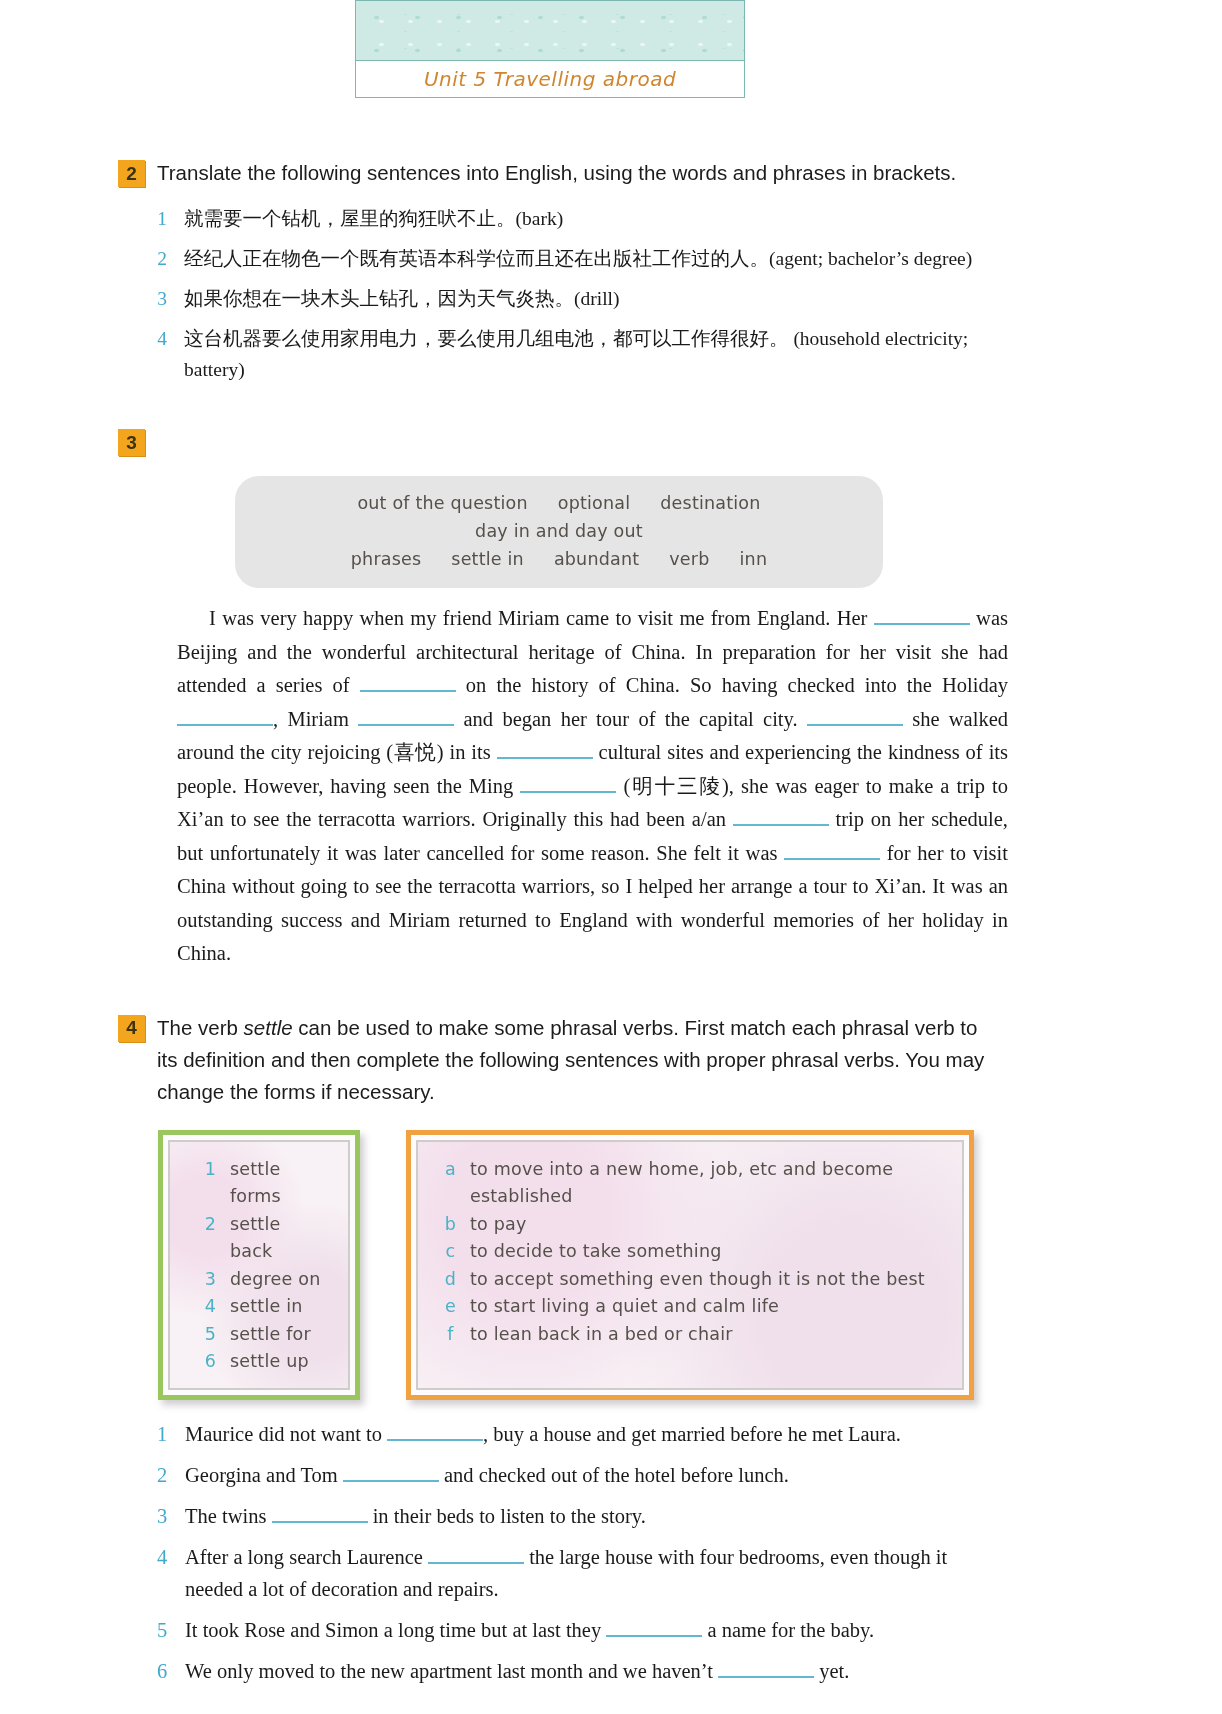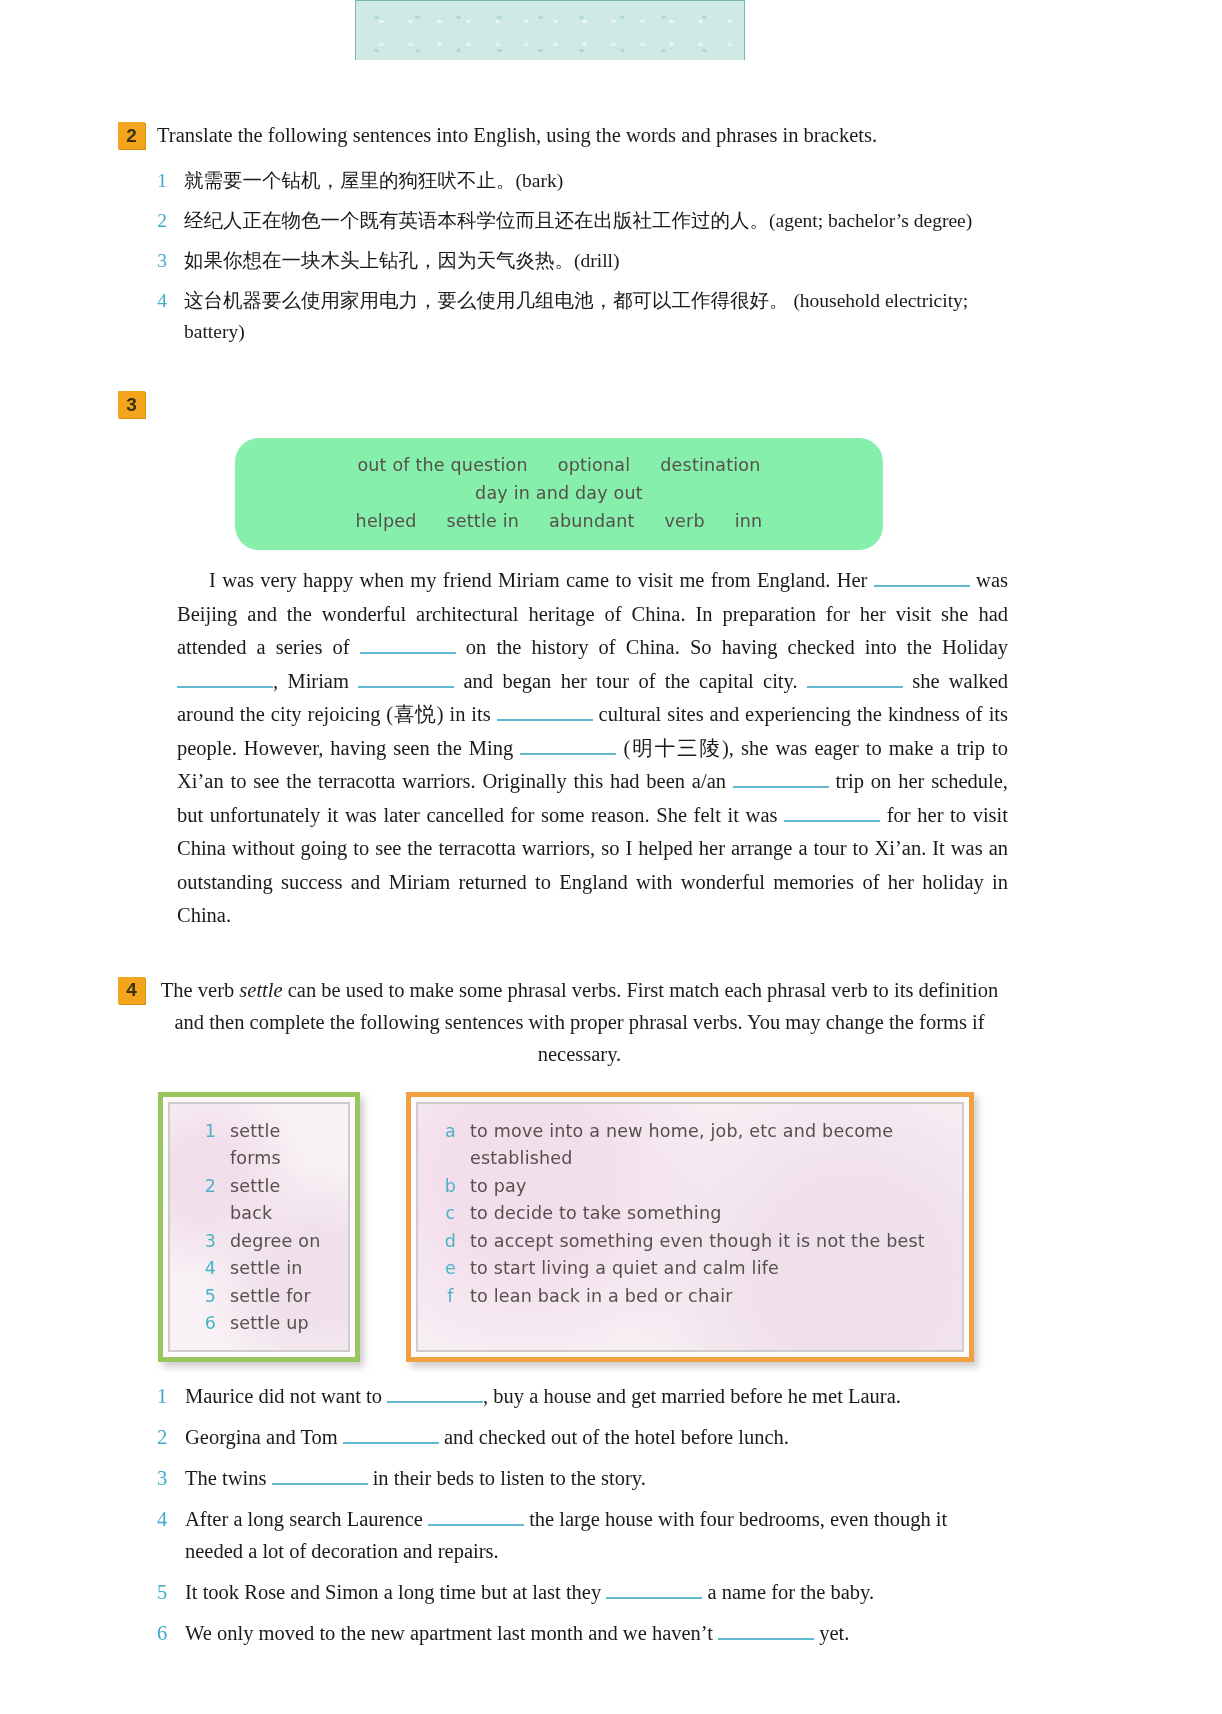--- a/index.html
+++ b/index.html
@@ -51,27 +51,26 @@
     width: 27px; height: 27px;
     background: #f2a51d;
     color: #3c3210;
     font-family: "Liberation Sans", sans-serif;
     font-weight: bold;
     font-size: 19px;
     display: flex; align-items: center; justify-content: center;
     box-shadow: 1px 1px 0 #d88f12;
   }
   .sec-title {
-    font-family: Liberation Serif, serif;
+    font-family: Liberation Sans, sans-serif;
     font-size: 20.5px;
     line-height: 32px;
     color: #1c1c1c;
     margin-top: -3px;
     max-width: 845px;
-    text-align: center;
   }
   .sec-title em { font-style: italic; }
 
   
   .item-list { margin-top: 14px; }
   .num-item {
     display: flex; gap: 15px;
     margin-left: 37px;
     margin-top: 9px;
     font-size: 19.5px;
@@ -83,21 +82,21 @@
     color: #41a9cb;
     font-family: "Liberation Serif", serif;
     text-align: center;
   }
   .item-text { flex: 1 1 auto; }
 
   
   .word-bank {
     margin: 20px 0 0 117px;
     width: 648px;
-    background: #86efac;
+    background: #e5e5e5;
     border-radius: 24px;
     padding: 13px 18px 15px;
     text-align: center;
   }
   .hand {
     font-family: "DejaVu Sans", sans-serif;
     color: #55504a;
     letter-spacing: 0.2px;
   }
   .wb-line { font-size: 17.5px; line-height: 28px; }
@@ -150,20 +149,21 @@
     max-width: 850px;
   }
 </style>
 </head>
 <body>
 
 <div class="page">
 
   <div class="unit-figure">
     <div class="figure-img"></div>
+    <div class="figure-caption">Unit 5 Travelling abroad</div>
   </div>
 
   <div class="section sec2">
     <div class="sec-head">
       <div class="badge">2</div>
       <div class="sec-title">Translate the following sentences into English, using the words and phrases in brackets.</div>
     </div>
     <div class="item-list">
 
         <div class="num-item">
@@ -192,21 +192,21 @@
     <div class="sec-head">
       <div class="badge">3</div>
     </div>
 
     <div class="word-bank hand">
       <div class="wb-line">
         
       <span class="wb-item">out of the question</span><span class="wb-item">optional</span><span class="wb-item">destination</span><span class="wb-item">day in and day out</span></div>
       <div class="wb-line">
         
-      <span class="wb-item">helped</span><span class="wb-item">settle in</span><span class="wb-item">abundant</span><span class="wb-item">verb</span><span class="wb-item">inn</span></div>
+      <span class="wb-item">phrases</span><span class="wb-item">settle in</span><span class="wb-item">abundant</span><span class="wb-item">verb</span><span class="wb-item">inn</span></div>
     </div>
 
     <p class="passage">I was very happy when my friend Miriam came to visit me from England. Her <span class="blank"></span> was Beijing and the wonderful architectural heritage of China. In preparation for her visit she had attended a series of <span class="blank"></span> on the history of China. So having checked into the Holiday <span class="blank"></span>, Miriam <span class="blank"></span> and began her tour of the capital city. <span class="blank"></span> she walked around the city rejoicing (喜悦) in its <span class="blank"></span> cultural sites and experiencing the kindness of its people. However, having seen the Ming <span class="blank"></span> (明十三陵), she was eager to make a trip to Xi’an to see the terracotta warriors. Originally this had been a/an <span class="blank"></span> trip on her schedule, but unfortunately it was later cancelled for some reason. She felt it was <span class="blank"></span> for her to visit China without going to see the terracotta warriors, so I helped her arrange a tour to Xi’an. It was an outstanding success and Miriam returned to England with wonderful memories of her holiday in China.</p>
   </div>
 
   <div class="section sec4">
     <div class="sec-head">
       <div class="badge">4</div>
       <div class="sec-title"><span>The verb </span><em>settle</em><span> can be used to make some phrasal verbs. First match each phrasal verb to its definition and then complete the following sentences with proper phrasal verbs. You may change the forms if necessary.</span></div>
     </div>

